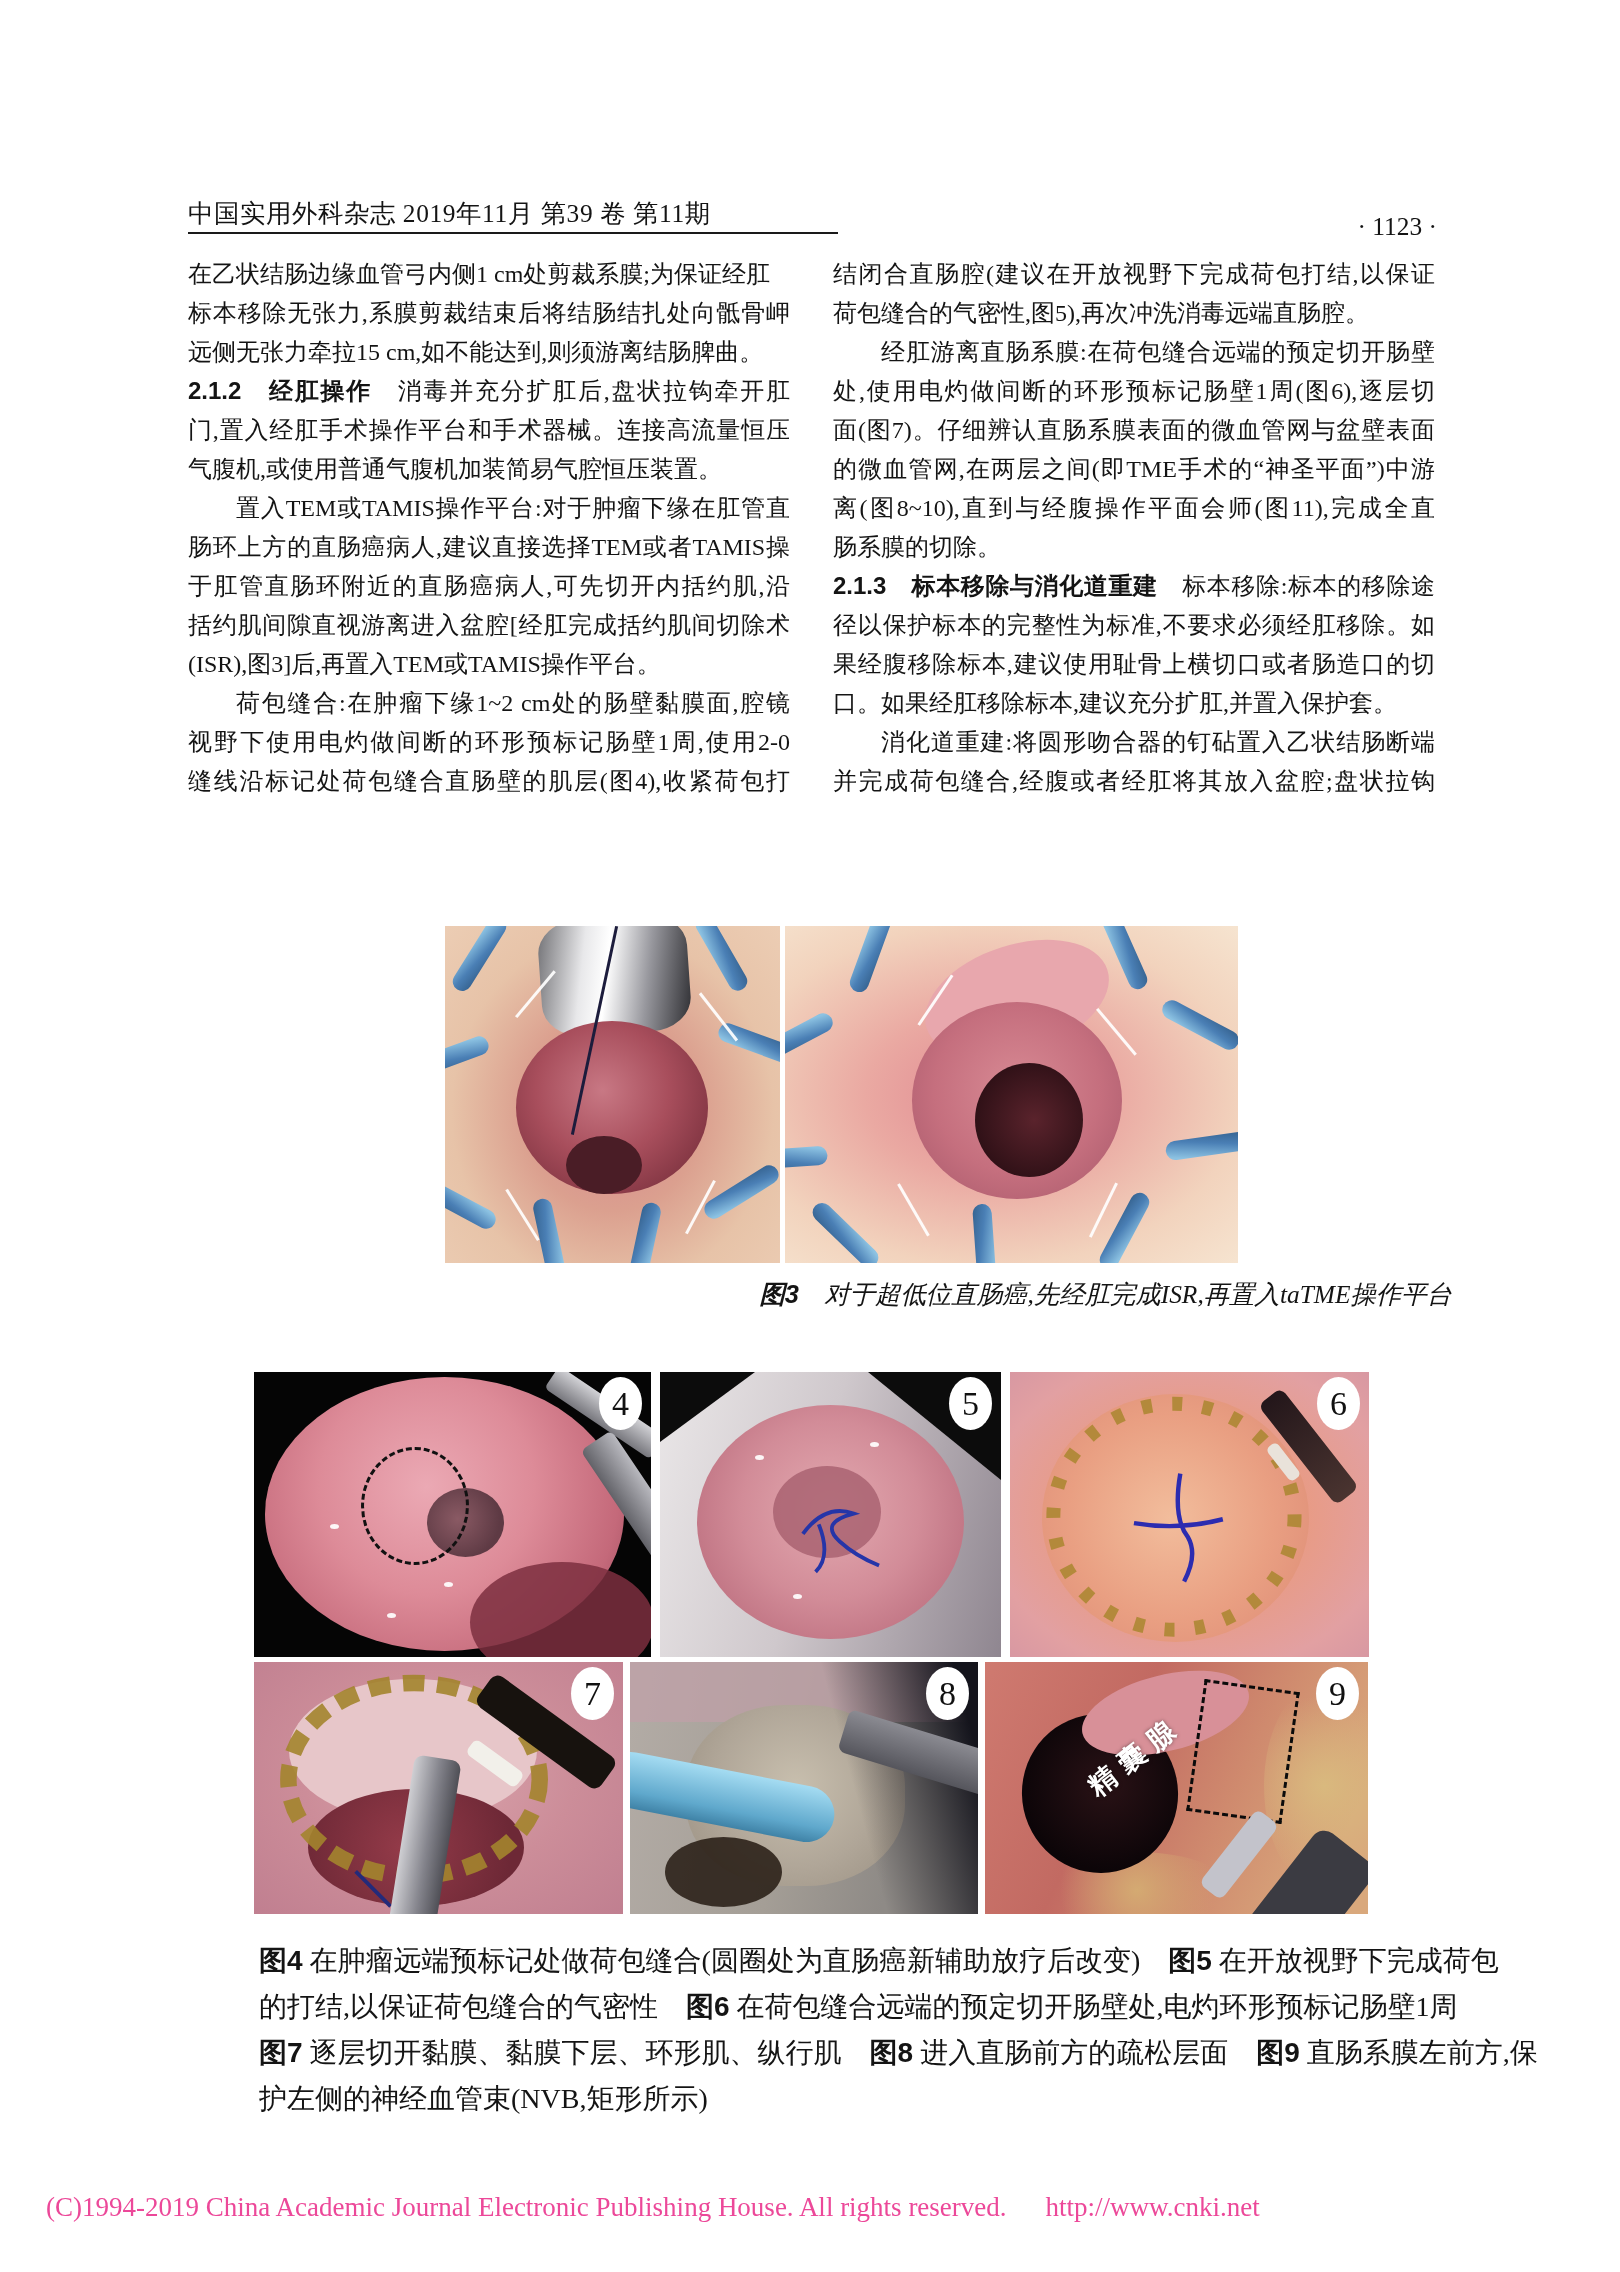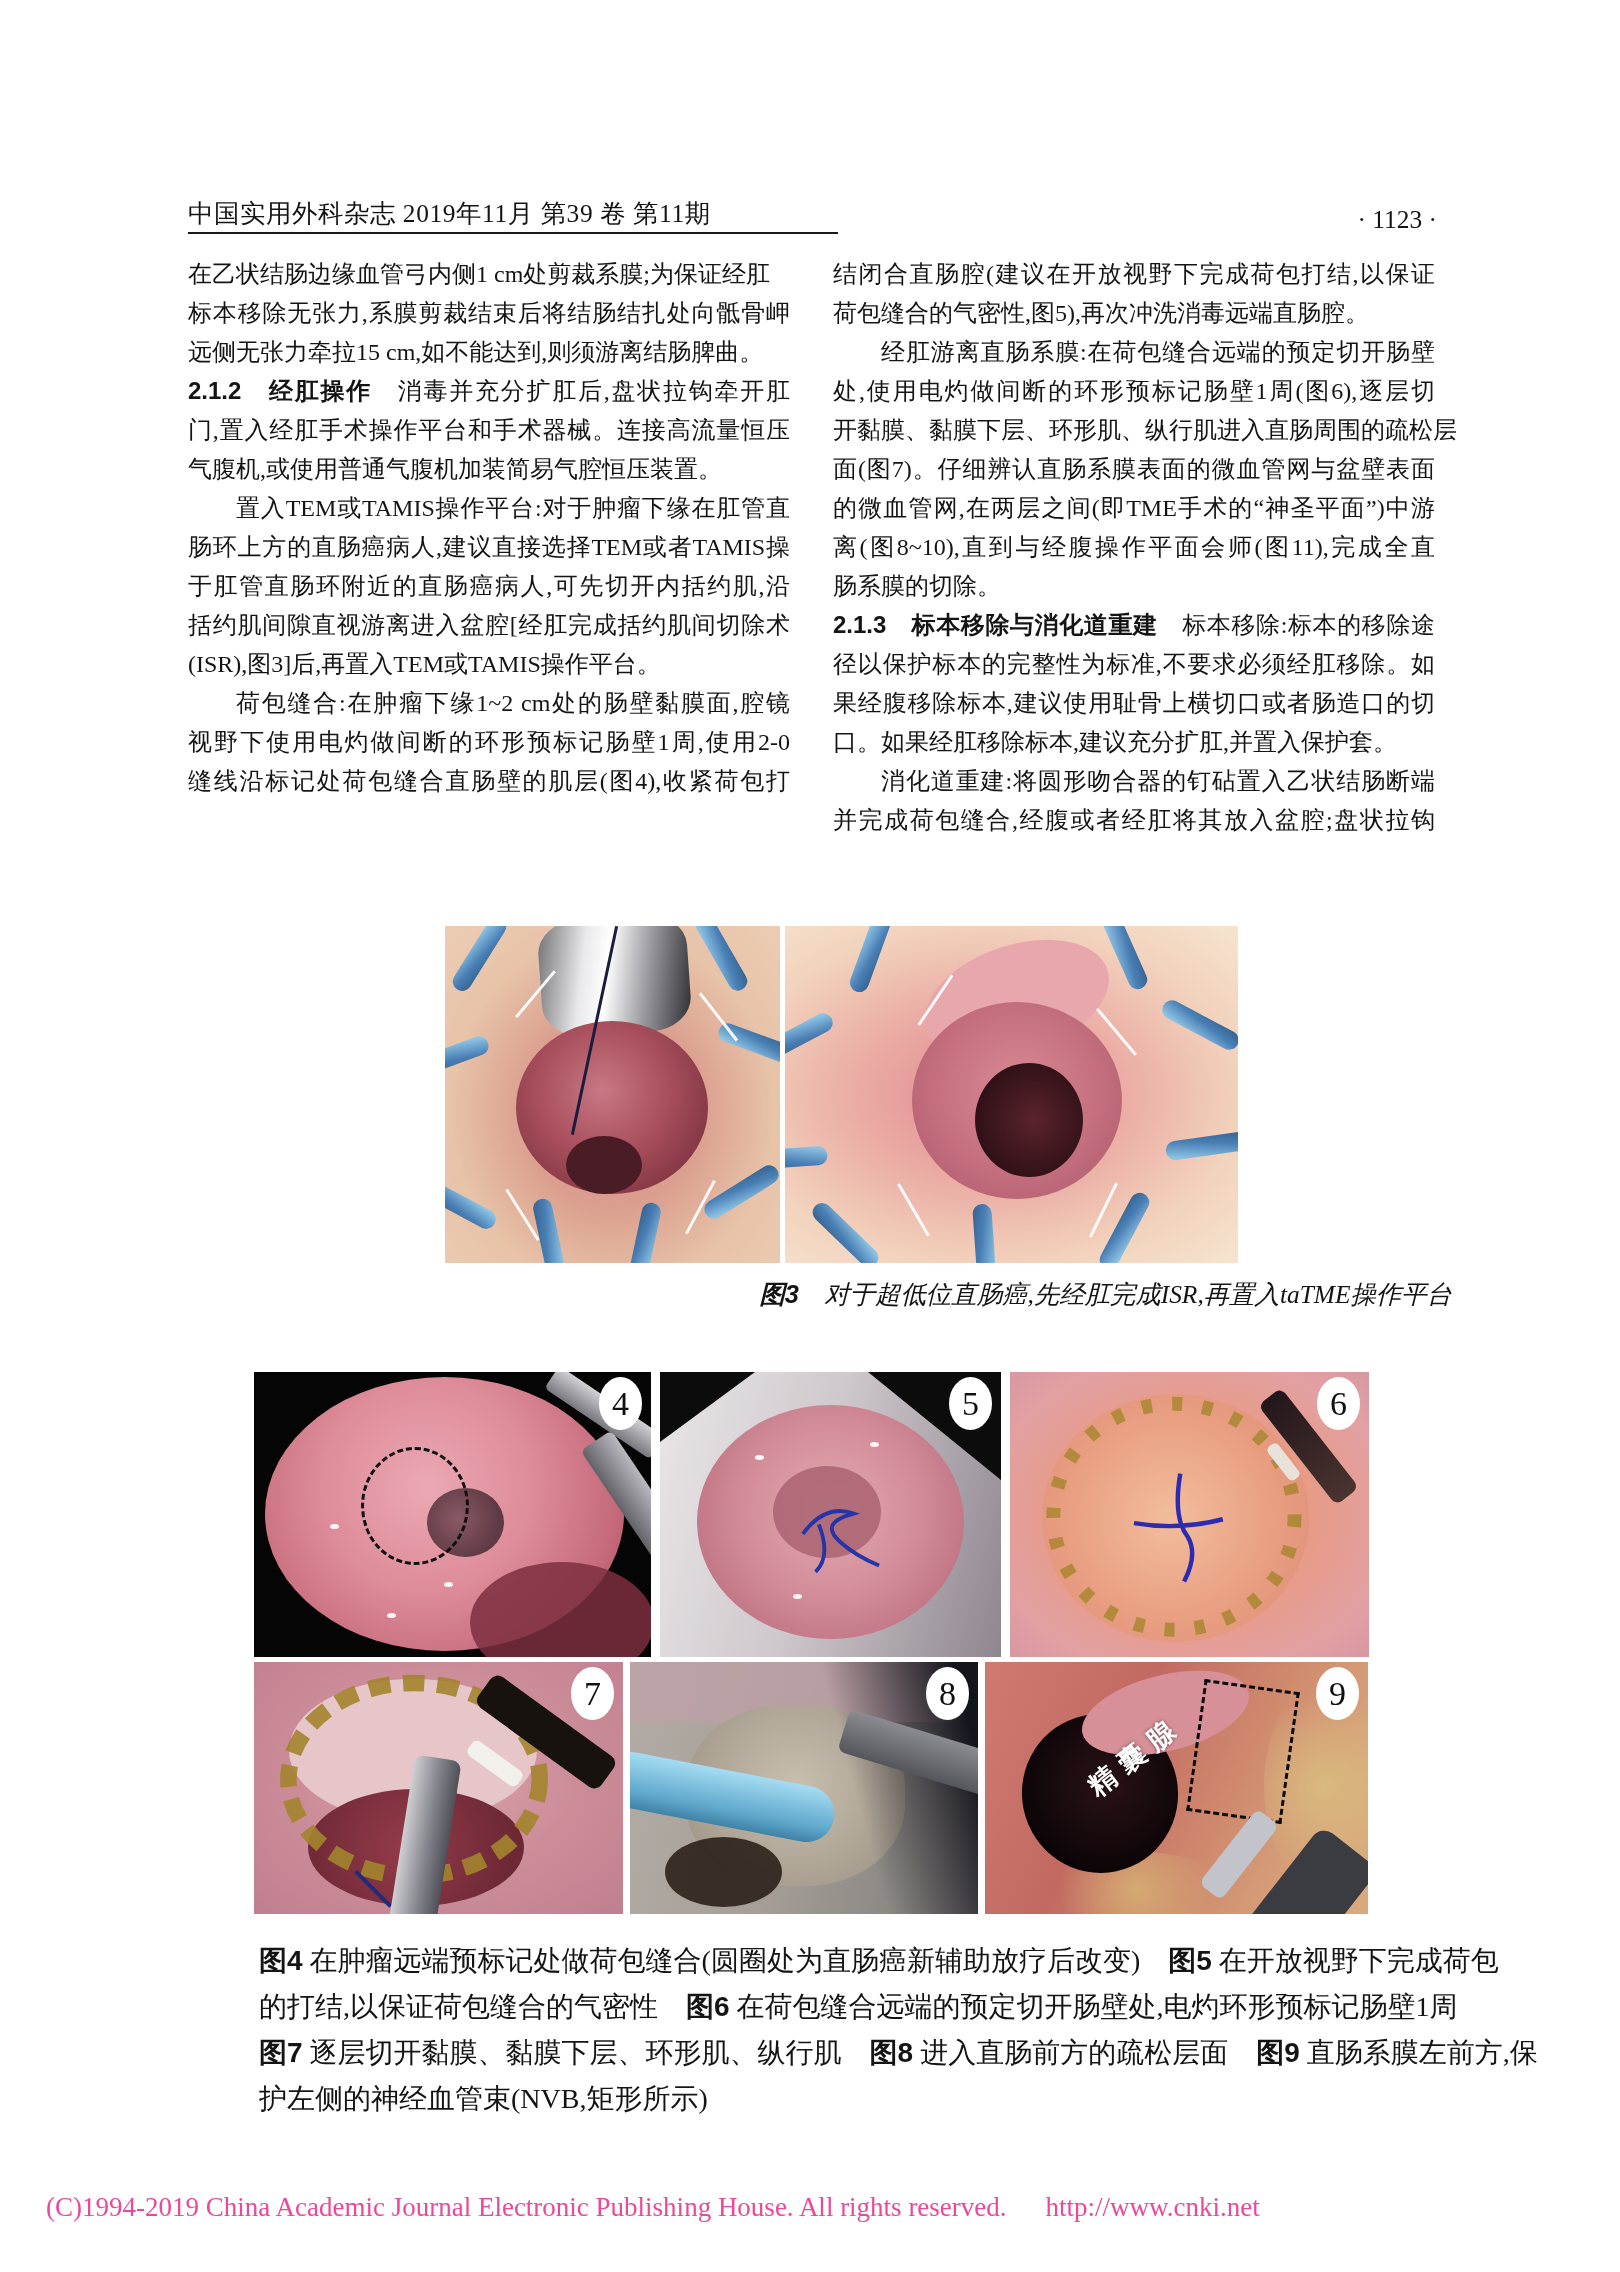--- a/index.html
+++ b/index.html
@@ -1,21 +1,21 @@
 <!DOCTYPE html>
 <html style="font-size:10.2px"><head>
 <meta charset="utf-8">
 <style>
   html,body{margin:0;padding:0;background:#ffffff;}
   .page{position:relative;width:1620px;height:2273px;background:#ffffff;overflow:hidden;
         font-family:"Liberation Serif",serif;color:#141414;}
   .abs{position:absolute;}
   
   .hd-left{left:188px;top:197px;font-size:25.4px;letter-spacing:0.6px;}
-  .hd-right{left:1321px;top:205px;width:116px;font-size:25.4px;text-align:right;}
+  .hd-right{left:1321px;top:212px;width:116px;font-size:25.4px;text-align:right;}
   .hd-rule{left:188px;top:232px;width:650px;height:1.9px;background:#1a1a1a;}
   
   .col{width:602px;font-size:24px;}
   .col-left{left:188px;top:254px;}
   .col-right{left:833px;top:254px;}
   .line{height:39px;line-height:39px;white-space:nowrap;text-align:justify;text-align-last:justify;overflow:visible;}
   .line.end{text-align-last:left;}
   .line.ind{text-indent:2em;}
   .b{font-weight:bold;font-family:"Liberation Sans",sans-serif;}
   
@@ -67,21 +67,20 @@
     <div class="line ind"><span class="b"></span><span>荷包缝合:在肿瘤下缘1~2 cm处的肠壁黏膜面,腔镜</span></div>
     <div class="line"><span class="b"></span><span>视野下使用电灼做间断的环形预标记肠壁1周,使用2-0</span></div>
     <div class="line"><span class="b"></span><span>缝线沿标记处荷包缝合直肠壁的肌层(图4),收紧荷包打</span></div>
   </div>
 
   <div class="abs col col-right">
     <div class="line"><span class="b"></span><span>结闭合直肠腔(建议在开放视野下完成荷包打结,以保证</span></div>
     <div class="line end"><span class="b"></span><span>荷包缝合的气密性,图5),再次冲洗消毒远端直肠腔。</span></div>
     <div class="line ind"><span class="b"></span><span>经肛游离直肠系膜:在荷包缝合远端的预定切开肠壁</span></div>
     <div class="line"><span class="b"></span><span>处,使用电灼做间断的环形预标记肠壁1周(图6),逐层切</span></div>
-    <div class="line"><span class="b"></span><span>开黏膜、黏膜下层、环形肌、纵行肌进入直肠周围的疏松层</span></div>
     <div class="line"><span class="b"></span><span>面(图7)。仔细辨认直肠系膜表面的微血管网与盆壁表面</span></div>
     <div class="line"><span class="b"></span><span>的微血管网,在两层之间(即TME手术的“神圣平面”)中游</span></div>
     <div class="line"><span class="b"></span><span>离(图8~10),直到与经腹操作平面会师(图11),完成全直</span></div>
     <div class="line end"><span class="b"></span><span>肠系膜的切除。</span></div>
     <div class="line"><span class="b">2.1.3　标本移除与消化道重建</span><span>　标本移除:标本的移除途</span></div>
     <div class="line"><span class="b"></span><span>径以保护标本的完整性为标准,不要求必须经肛移除。如</span></div>
     <div class="line"><span class="b"></span><span>果经腹移除标本,建议使用耻骨上横切口或者肠造口的切</span></div>
     <div class="line end"><span class="b"></span><span>口。如果经肛移除标本,建议充分扩肛,并置入保护套。</span></div>
     <div class="line ind"><span class="b"></span><span>消化道重建:将圆形吻合器的钉砧置入乙状结肠断端</span></div>
     <div class="line"><span class="b"></span><span>并完成荷包缝合,经腹或者经肛将其放入盆腔;盘状拉钩</span></div>

